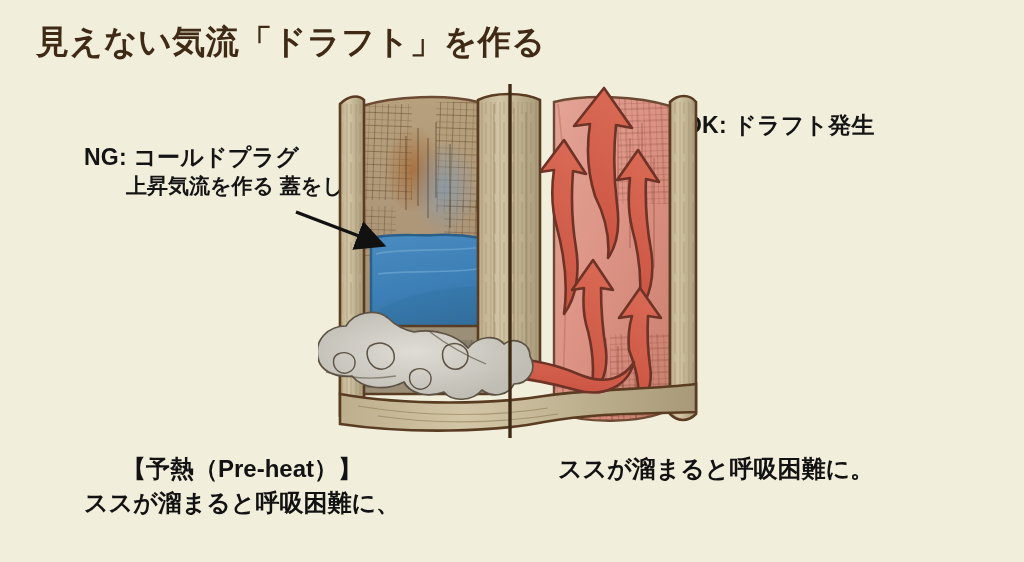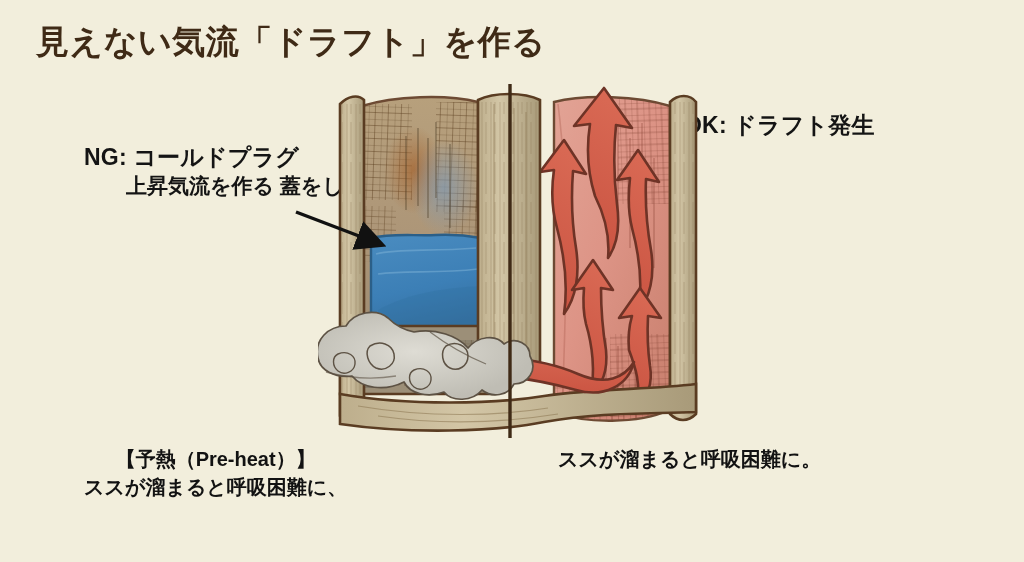--- a/index.html
+++ b/index.html
@@ -54,25 +54,26 @@
     font-size: 21px;
     font-weight: bold;
     color: #141414;
     line-height: 1.38;
     white-space: nowrap;
   }
 
   
   .caption {
     position: absolute;
-    font-size: 20px;
+    font-size: 24px;
     font-weight: bold;
     color: #121212;
     line-height: 1.42;
     white-space: nowrap;
+    margin-top: 7px;
   }
   #caption-left  { left: 84px;  top: 445px; }
   #caption-right { left: 558px; top: 445px; }
   .caption .head { display: block; }
   .caption .line { display: block; }
 
   
   #illustration {
     position: absolute;
     left: 318px;

